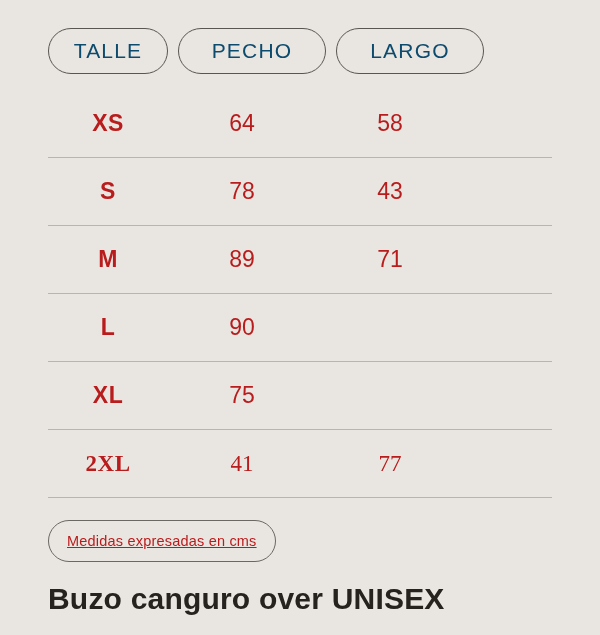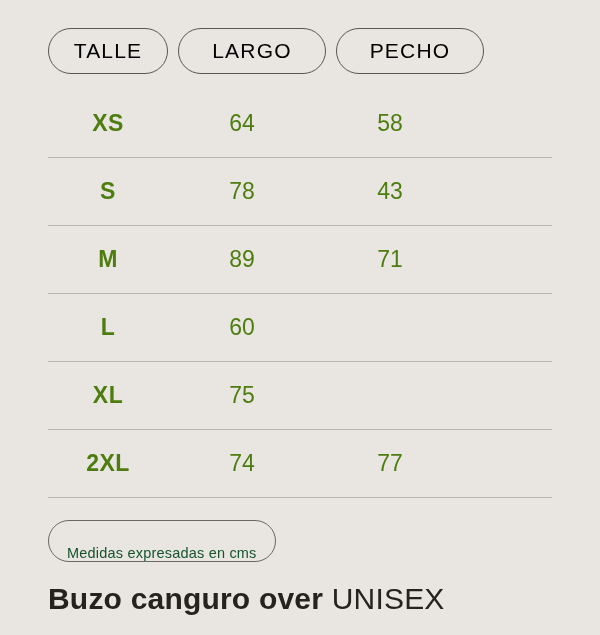--- a/index.html
+++ b/index.html
@@ -32,105 +32,107 @@
   }
   .pill {
     border: 1.6px solid #595652;
     border-radius: 999px;
     height: 46px;
     display: flex;
     align-items: center;
     justify-content: center;
     font-size: 21px;
     letter-spacing: 1.2px;
-    color: #000000;
+    color: #0c4a6e;
     background: transparent;
     box-sizing: border-box;
   }
   .pill-talle { width: 120px; }
   .pill-pecho { width: 148px; }
   .pill-largo { width: 148px; }
 
   
   .table {
     margin-top: 16px;
     width: 100%;
   }
   .row {
     display: flex;
     align-items: center;
     height: 67px;
     border-bottom: 1.4px solid #b9b5ae;
   }
   .row:last-child {
     border-bottom: 1.4px solid #b9b5ae;
+    font-family: Liberation Serif, serif;
   }
   .cell {
     display: flex;
     align-items: center;
     justify-content: center;
     font-size: 23px;
-    color: #4d7c0f;
+    color: #b91c1c;
   }
   .cell-size {
     width: 120px;
     font-weight: bold;
     font-size: 23px;
     letter-spacing: 0.5px;
   }
   .cell-chest { width: 148px; }
   .cell-length { width: 148px; }
 
   
   .note-wrap {
     margin-top: 22px;
   }
   .note-pill {
     display: inline-flex;
-    align-items: flex-end;
+    align-items: center;
     justify-content: center;
     border: 1.5px solid #6b6863;
     border-radius: 999px;
     height: 40px;
     padding: 0 18px;
     font-size: 14.5px;
-    color: #14532d;
+    color: #b91c1c;
     letter-spacing: 0.2px;
+    text-decoration: underline;
   }
 
   
   .title {
     margin-top: 20px;
     font-size: 30px;
     color: #26231f;
     letter-spacing: 0.2px;
     white-space: nowrap;
   }
   .title .bold {
     font-weight: bold;
   }
   .title .light {
-    font-weight: normal;
+    font-weight: bold;
     text-align: right;
   }
 </style>
 </head>
 <body>
 
 <div class="page">
 
   <div class="header-row">
     <div class="pill pill-talle">
       <span>TALLE</span>
     </div>
+    <div class="pill pill-pecho">
+      <span>PECHO</span>
+    </div>
     <div class="pill pill-largo">
       <span>LARGO</span>
-    </div>
-    <div class="pill pill-pecho">
-      <span>PECHO</span>
     </div>
   </div>
 
   <div class="table">
 
     <div class="row">
       <div class="cell cell-size">XS</div>
       <div class="cell cell-chest">64</div>
       <div class="cell cell-length">58</div>
     </div>
@@ -142,31 +144,31 @@
     </div>
 
     <div class="row">
       <div class="cell cell-size">M</div>
       <div class="cell cell-chest">89</div>
       <div class="cell cell-length">71</div>
     </div>
 
     <div class="row">
       <div class="cell cell-size">L</div>
-      <div class="cell cell-chest">60</div>
+      <div class="cell cell-chest">90</div>
     </div>
 
     <div class="row">
       <div class="cell cell-size">XL</div>
       <div class="cell cell-length">75</div>
     </div>
 
     <div class="row">
       <div class="cell cell-size">2XL</div>
-      <div class="cell cell-chest">74</div>
+      <div class="cell cell-chest">41</div>
       <div class="cell cell-length">77</div>
     </div>
 
   </div>
 
   <div class="note-wrap">
     <div class="note-pill">
       <span>Medidas expresadas en cms</span>
     </div>
   </div>

